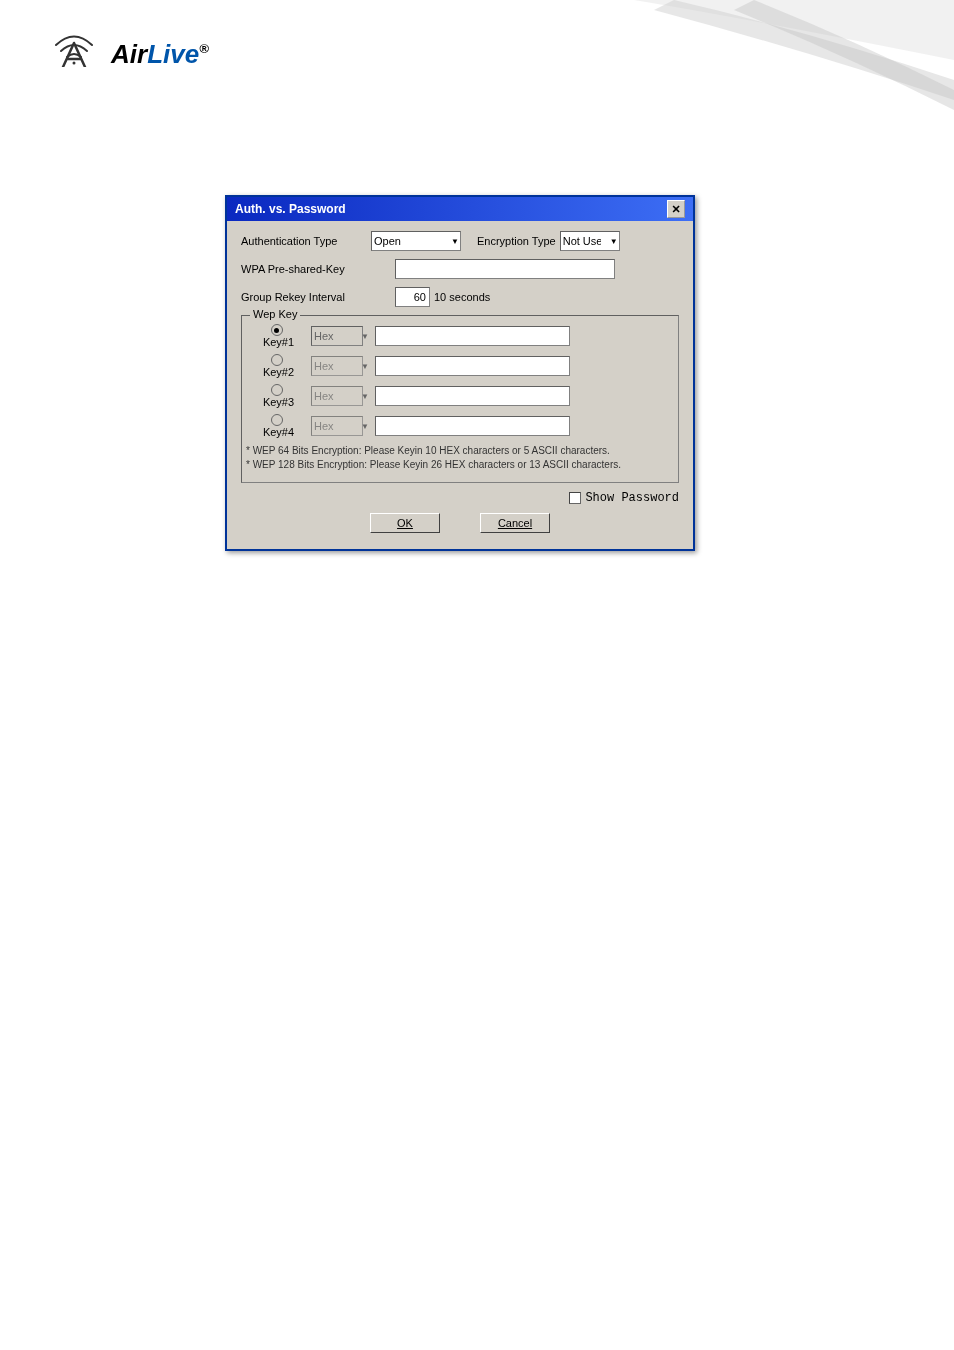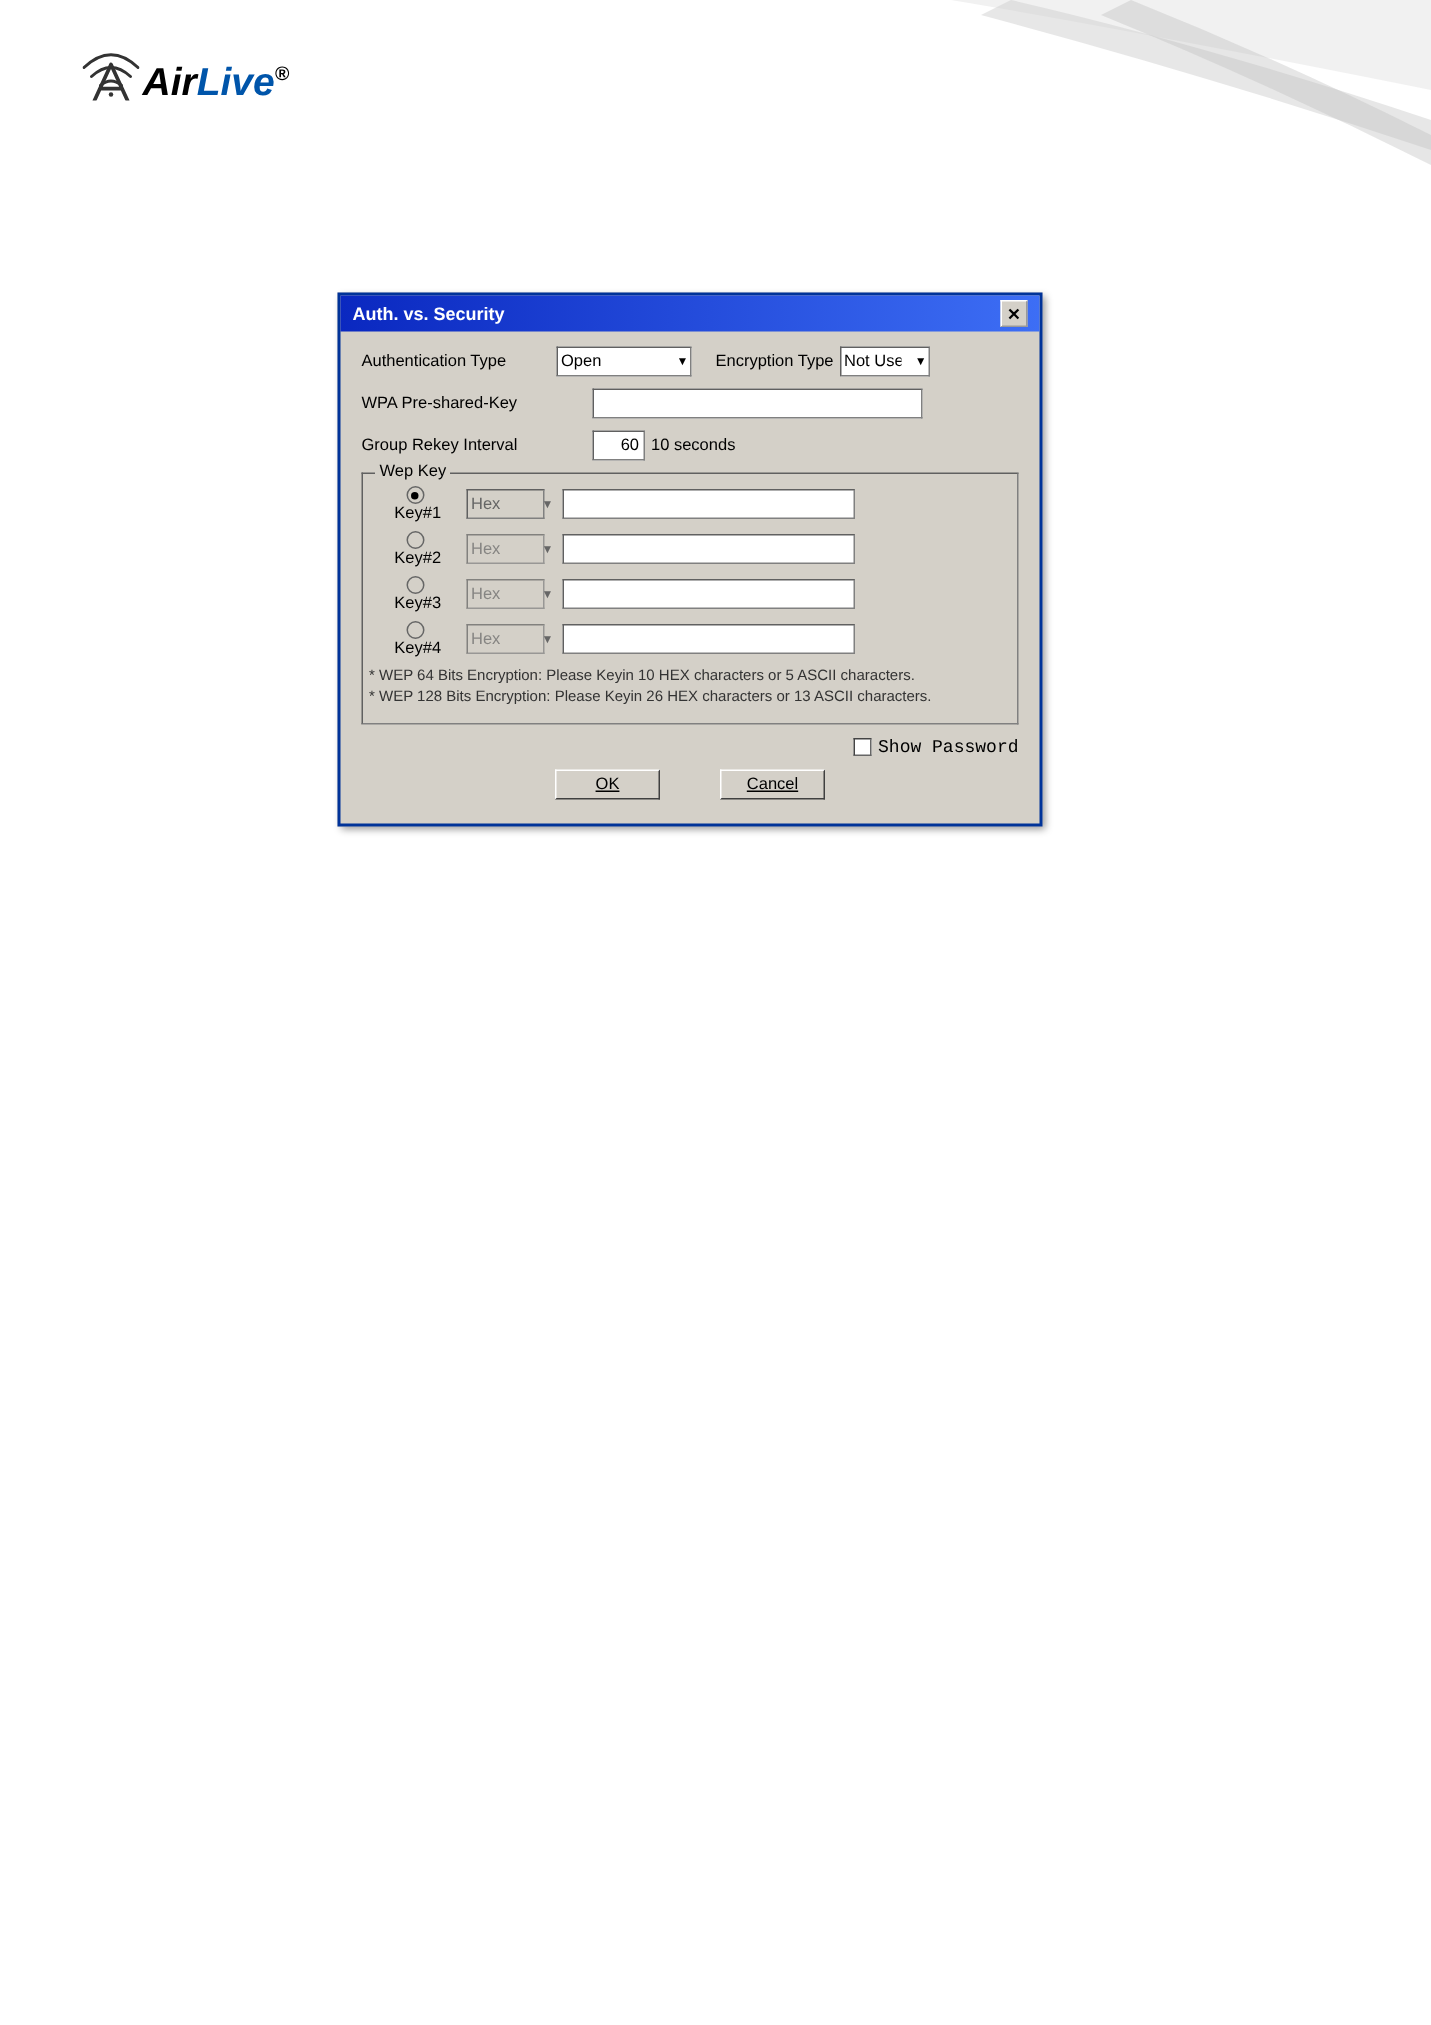--- a/index.html
+++ b/index.html
@@ -298,21 +298,21 @@
       text-align: center;
     }
 
     
     .logo-wrapper {
       position: absolute;
       top: 25px;
       left: 55px;
       display: flex;
       align-items: flex-end;
-      gap: 0;
+      gap: 16px;
       justify-content: space-between;
     }
   </style>
 </head>
 <body>
 
 <div class="swoosh">
   <svg width="400" height="140" viewBox="0 0 400 140">
     <path d="M 80 0 Q 200 20 400 60 L 400 0 Z" fill="#e8e8e8" opacity="0.6"></path>
     <path d="M 120 0 Q 250 30 400 80 Q 400 100 400 100 Q 250 50 100 10 Z" fill="#d0d0d0" opacity="0.5"></path>
@@ -334,21 +334,21 @@
     <div style="font-size:26px; font-weight:bold; font-style:italic; line-height:1; color:#1a1a1a;">
       <span style="color:#000;">Air</span><span style="color:#0055aa;">Live</span><span style="font-size:13px; vertical-align:super; color:#000;">®</span>
     </div>
   </div>
 </div>
 
 <div class="dialog-overlay">
   <div class="dialog">
 
     <div class="dialog-titlebar">
-      <span>Auth. vs. Security</span>
+      <span>Auth. vs. Password</span>
       <div class="close-btn">✕</div>
     </div>
 
     <div class="dialog-body">
 
       <div class="form-row">
         <span class="label">Authentication Type</span>
         <div class="select-wrapper">
           <select style="width:90px;">
             <option>Open</option>

